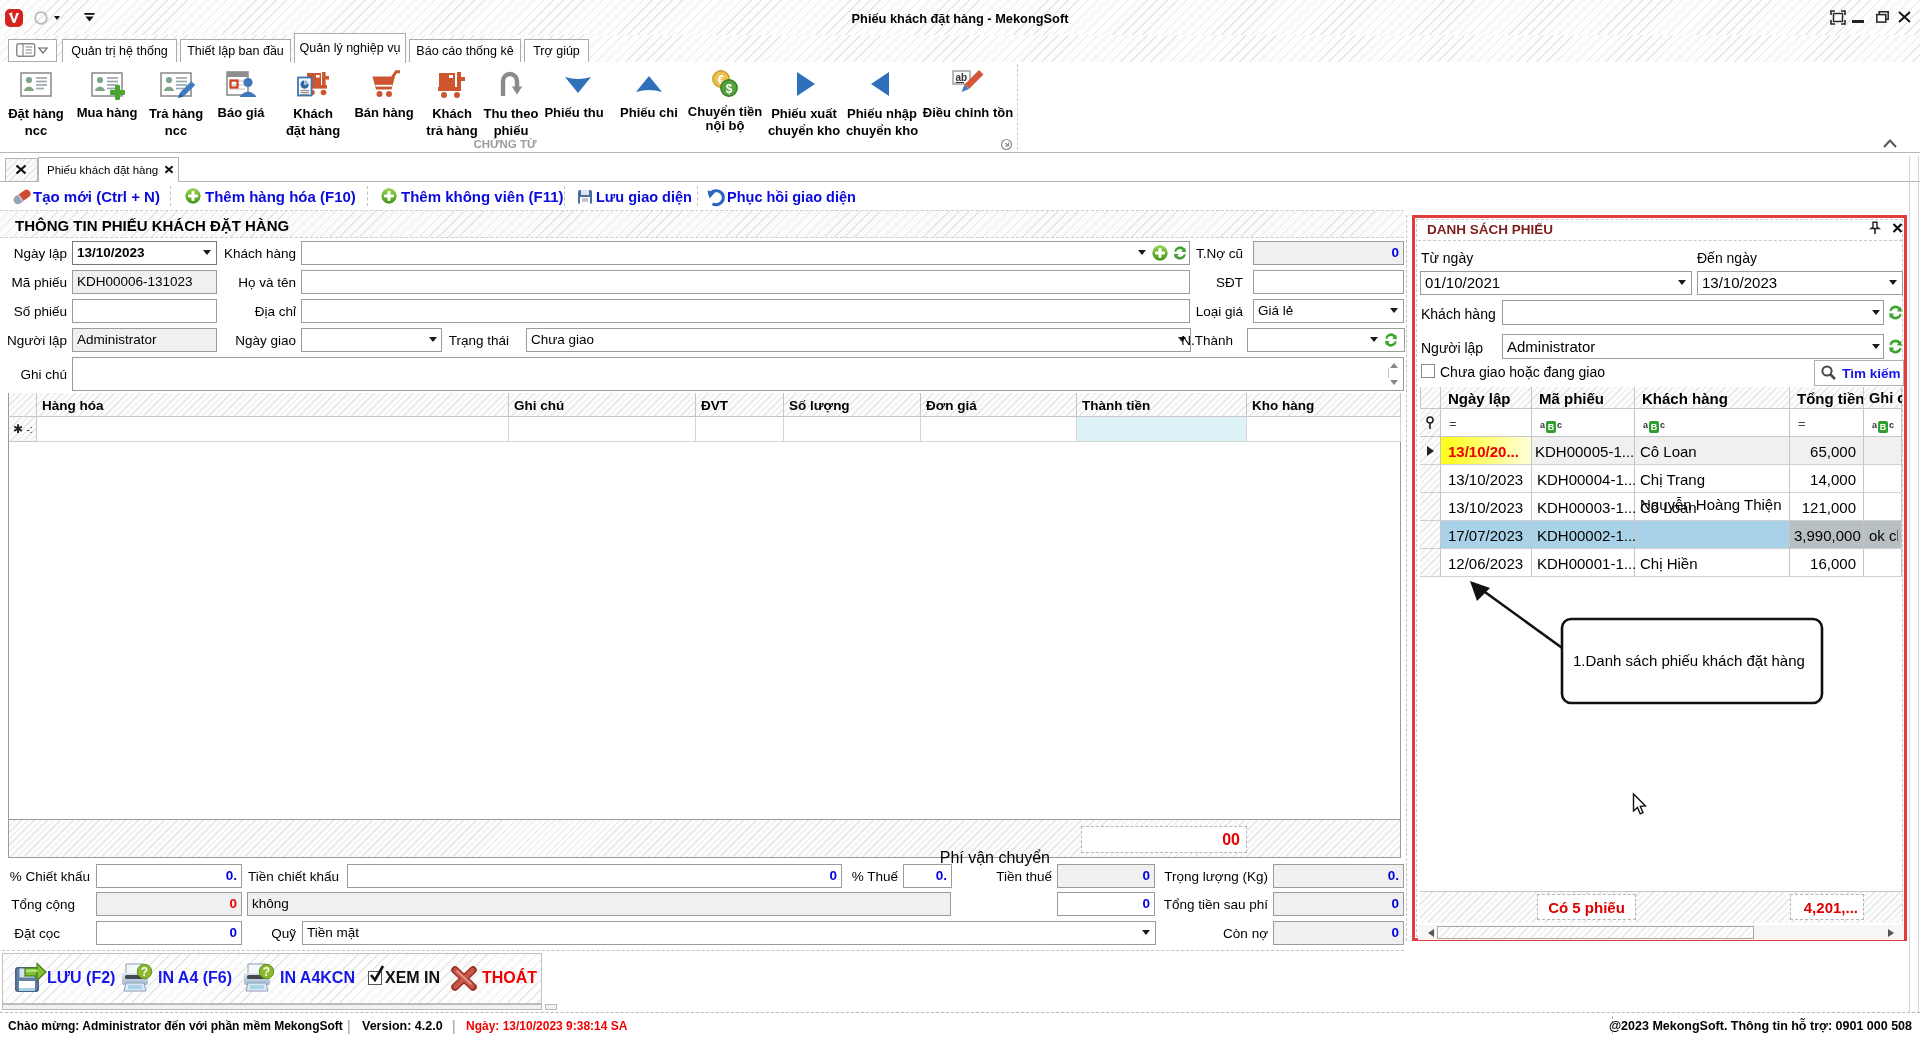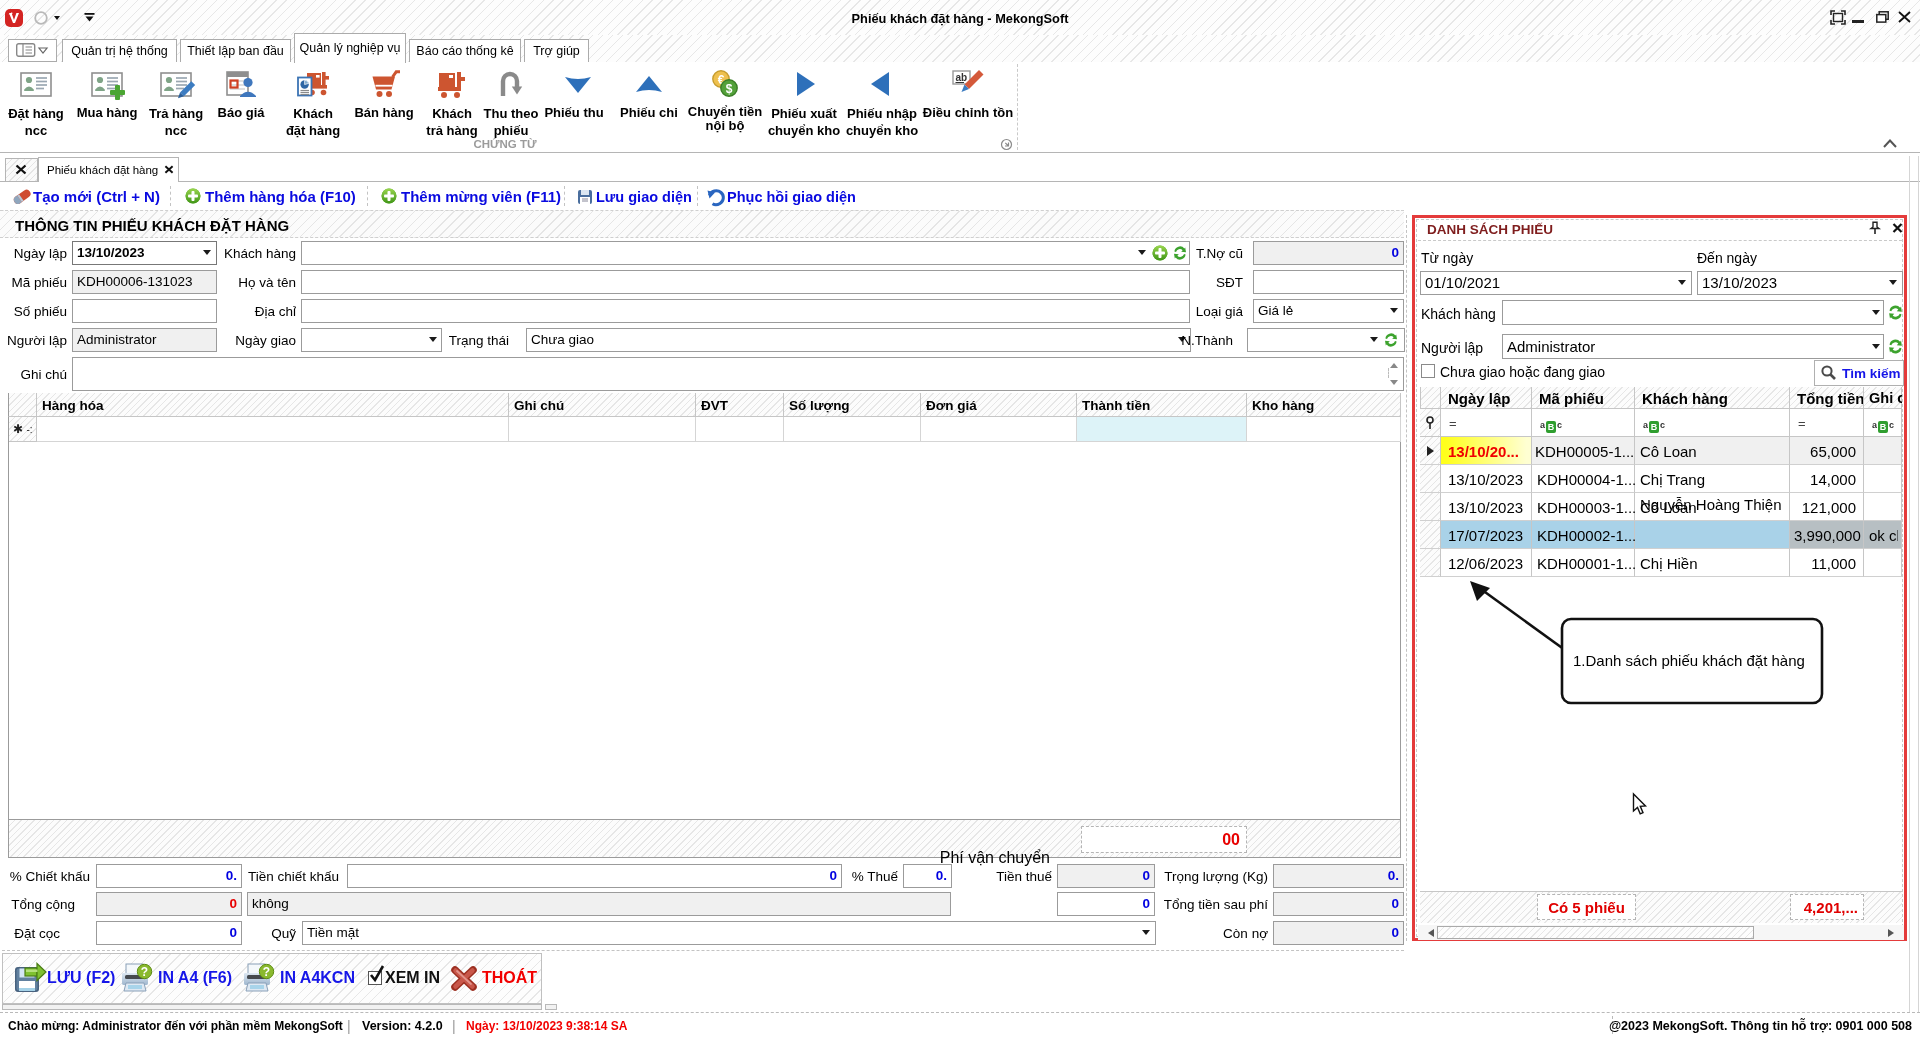--- a/index.html
+++ b/index.html
@@ -241,21 +241,21 @@
     <rect x="3.4" y="7.3" width="11.2" height="3.4" rx="1" fill="#fff"></rect>
   </svg>
 <div class="ab b blue" style="left:205px;top:188px;font-size:15px">Thêm hàng hóa (F10)</div>
 <div class="ab" style="left:367px;top:186px;height:20px;border-left:1px dashed #c3c3c3"></div>
 <svg class="ab" style="left:381px;top:188px" width="16" height="16" viewBox="0 0 18 18">
     <circle cx="9" cy="9" r="8.4" fill="#56ab28"></circle>
     <circle cx="9" cy="9" r="8.4" fill="url(#gp)"></circle>
     <rect x="7.3" y="3.4" width="3.4" height="11.2" rx="1" fill="#fff"></rect>
     <rect x="3.4" y="7.3" width="11.2" height="3.4" rx="1" fill="#fff"></rect>
   </svg>
-<div class="ab b blue" style="left:401px;top:188px;font-size:15px">Thêm mừng viên (F11)</div>
+<div class="ab b blue" style="left:401px;top:188px;font-size:15px">Thêm không viên (F11)</div>
 <div class="ab" style="left:564px;top:186px;height:20px;border-left:1px dashed #c3c3c3"></div>
 <svg class="ab" style="left:577px;top:189px" width="16" height="16" viewBox="0 0 16 16">
     <rect x="1" y="1" width="14" height="14" rx="2" fill="#4a6e9e"></rect>
     <rect x="4" y="1" width="8" height="5" fill="#dce6f2"></rect>
     <rect x="3" y="8" width="10" height="7" fill="#fff"></rect>
     <line x1="5" y1="10" x2="11" y2="10" stroke="#889" stroke-width="1"></line>
     <line x1="5" y1="12" x2="11" y2="12" stroke="#889" stroke-width="1"></line>
   </svg>
 <div class="ab b blue" style="left:596px;top:189px;font-size:14.5px">Lưu giao diện</div>
 <div class="ab" style="left:697px;top:186px;height:20px;border-left:1px dashed #c3c3c3"></div>
@@ -558,21 +558,21 @@
 <div class="ab" style="left:1864px;top:521px;width:38px;height:28px;background:#b7bfc3;border-right:1px solid #c6c6c6;border-bottom:1px solid #d0d0d0"></div>
 <div class="ab" style="left:1869px;top:527px;font-size:15px;white-space:nowrap;overflow:hidden;width:29px">ok ch</div>
 <div class="ab hatch2" style="left:1420px;top:549px;width:21px;height:28px;background-color:#fcfcfc;border-right:1px solid #c6c6c6;border-bottom:1px solid #d0d0d0"></div>
 <div class="ab" style="left:1441px;top:549px;width:91px;height:28px;background:#fff;border-right:1px solid #c6c6c6;border-bottom:1px solid #d0d0d0"></div>
 <div class="ab" style="left:1448px;top:555px;font-size:15px;white-space:nowrap;overflow:hidden;width:82px">12/06/2023</div>
 <div class="ab" style="left:1532px;top:549px;width:103px;height:28px;background:#fff;border-right:1px solid #c6c6c6;border-bottom:1px solid #d0d0d0"></div>
 <div class="ab" style="left:1537px;top:555px;font-size:15px;white-space:nowrap;overflow:hidden;width:99px">KDH00001-1...</div>
 <div class="ab" style="left:1635px;top:549px;width:155px;height:28px;background:#fff;border-right:1px solid #c6c6c6;border-bottom:1px solid #d0d0d0"></div>
 <div class="ab" style="left:1640px;top:555px;font-size:15px;white-space:nowrap;overflow:hidden;width:146px">Chị Hiền</div>
 <div class="ab" style="left:1790px;top:549px;width:74px;height:28px;background:#fff;border-right:1px solid #c6c6c6;border-bottom:1px solid #d0d0d0"></div>
-<div class="ab" style="left:1794px;top:555px;width:62px;text-align:right;font-size:15px">11,000</div>
+<div class="ab" style="left:1794px;top:555px;width:62px;text-align:right;font-size:15px">16,000</div>
 <div class="ab" style="left:1864px;top:549px;width:38px;height:28px;background:#fff;border-right:1px solid #c6c6c6;border-bottom:1px solid #d0d0d0"></div>
 <svg class="ab" style="left:1460px;top:575px" width="380" height="140" viewBox="0 0 380 140">
 <path d="M18 12 L105 75" stroke="#111" stroke-width="2.6" fill="none"></path>
 <path d="M10 6 L30 13 L17 26 Z" fill="#111"></path>
 <rect x="102" y="44" width="260" height="84" rx="9" fill="#fff" stroke="#111" stroke-width="2.6"></rect>
 </svg>
 <div class="ab" style="left:1573px;top:652px;font-size:15px">1.Danh sách phiếu khách đặt hàng</div>
 <svg class="ab" style="left:1632px;top:793px" width="17" height="24" viewBox="0 0 17 24">
     <path d="M1.5 1 L1.5 18 L5.5 14.5 L8.2 20.8 L11 19.6 L8.3 13.4 L13.5 13 Z" fill="#fff" stroke="#111" stroke-width="1.4"></path>
   </svg>

